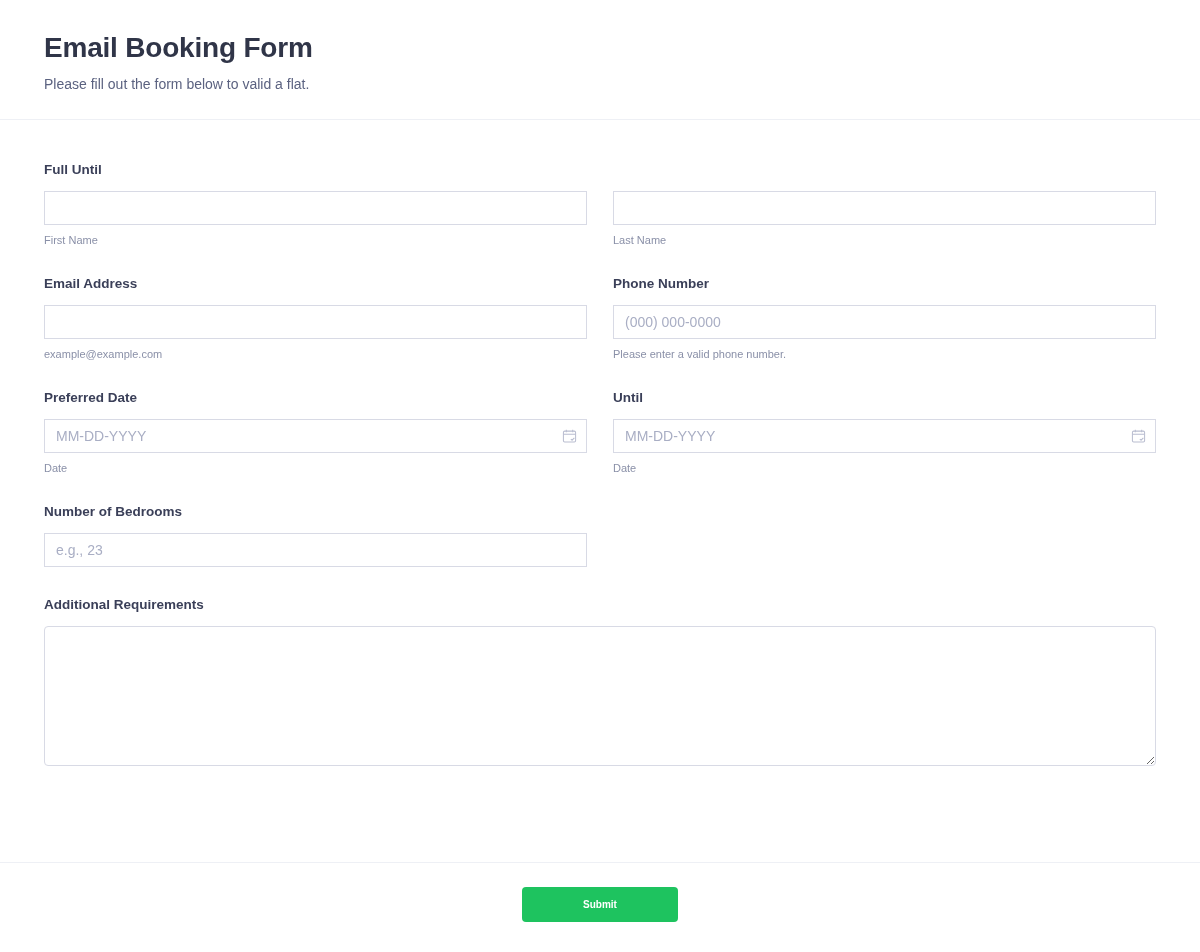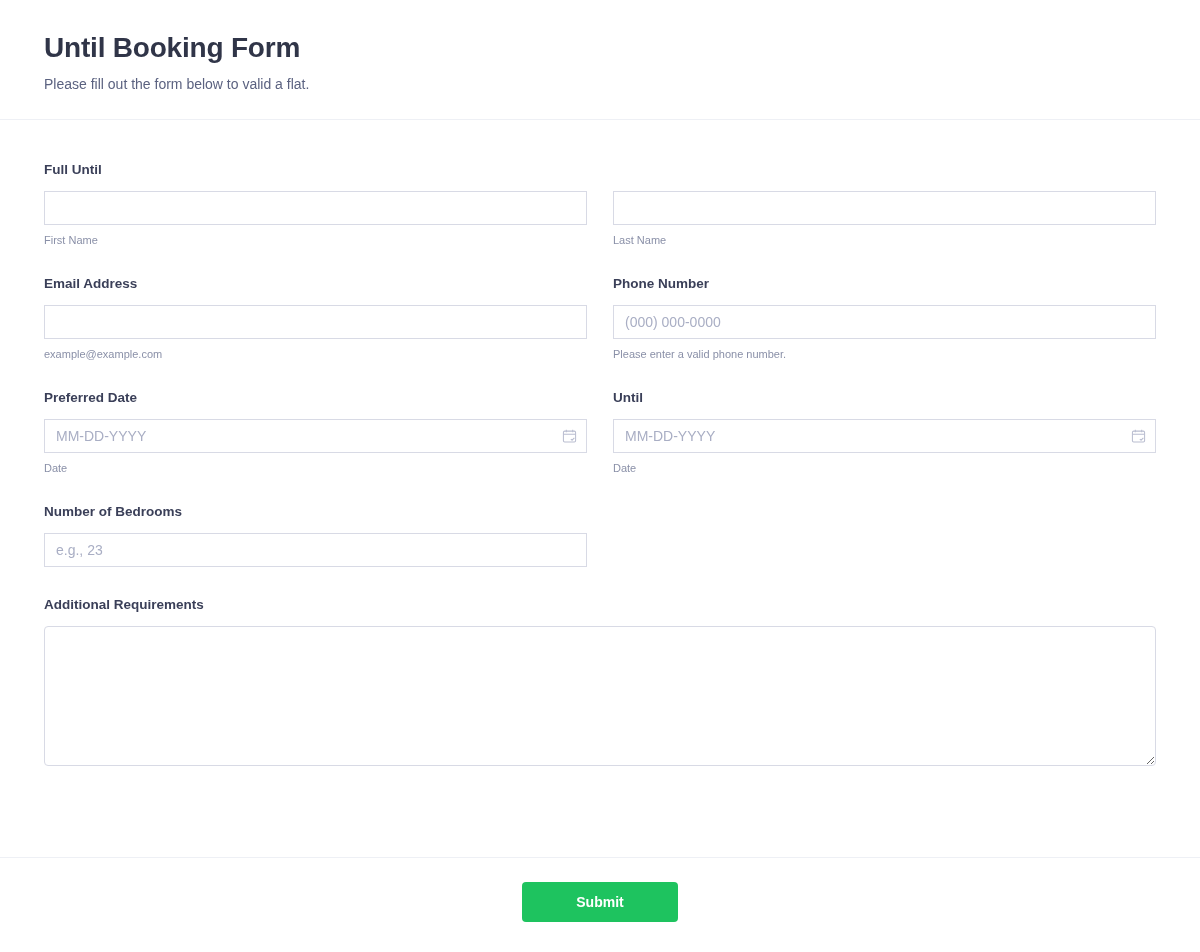--- a/index.html
+++ b/index.html
@@ -141,37 +141,37 @@
     border-top: 1px solid #eef0f5;
     margin-top: 22px;
     padding: 24px 44px 30px 44px;
     text-align: center;
   }
   .submit-button {
     display: inline-block;
     min-width: 156px;
     padding: 11px 26px;
     font-family: "Liberation Sans", sans-serif;
-    font-size: 14px;
+    font-size: 10px;
     font-weight: bold;
     color: #ffffff;
     background: #1ec35f;
     border: none;
     border-radius: 4px;
     cursor: pointer;
     line-height: 1.3;
   }
 </style>
 </head>
 <body>
 
 <div class="form-shell">
 
   <div class="form-header">
-    <h1 class="form-title">Until Booking Form</h1>
+    <h1 class="form-title">Email Booking Form</h1>
     <p class="form-subtitle">Please fill out the form below to valid a flat.</p>
   </div>
 
   <div class="form-body">
 
     <div class="form-row">
       <div class="field">
         <label class="field-label">Full Until</label>
         <span class="input-wrap">
           <input class="text-input" type="text" placeholder="" style="">

